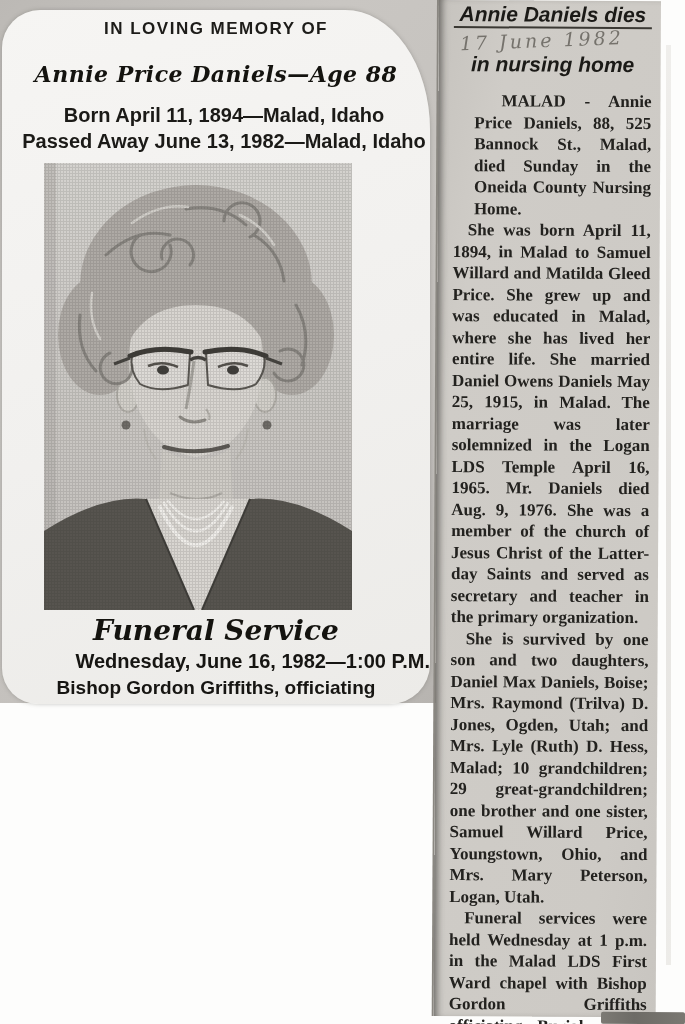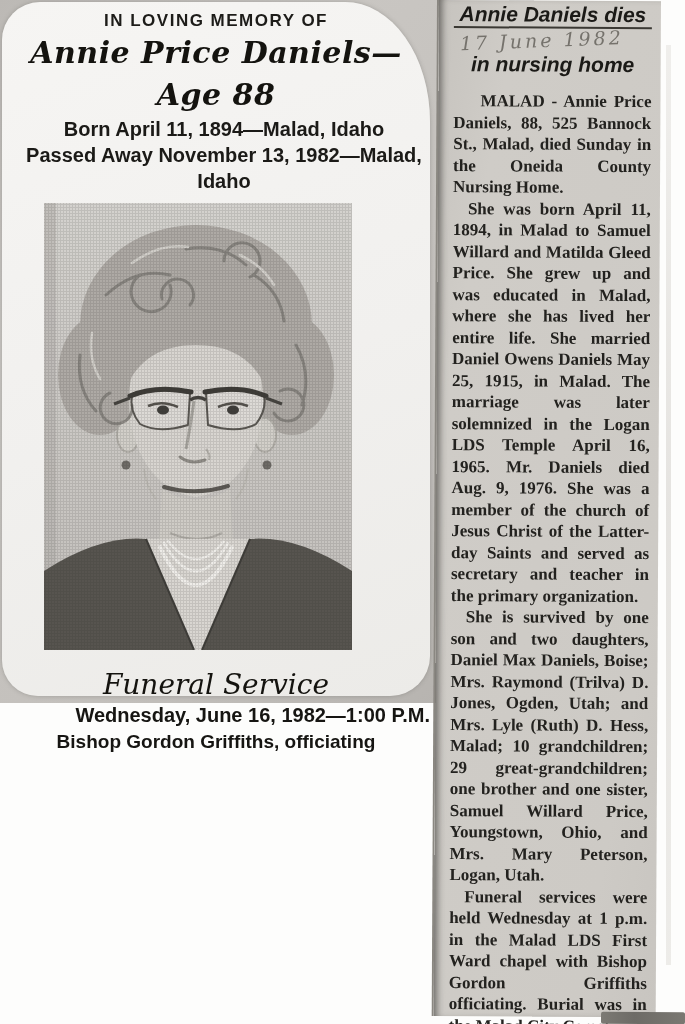--- a/index.html
+++ b/index.html
@@ -9,46 +9,46 @@
     font-family:"Liberation Sans",sans-serif;
     -webkit-font-smoothing:antialiased;
   }
   
   .scan-backdrop{
     position:absolute;left:0;top:0;width:438px;height:703px;
     background:linear-gradient(135deg,#bcb9b5 0%,#c9c6c2 30%,#c3c0bc 70%,#b7b4b0 100%);
   }
   
   .card{
-    position:absolute;left:2px;top:2px;width:428px;height:694px;
+    position:absolute;left:2px;top:10px;width:428px;height:694px;
     background:linear-gradient(160deg,#f6f5f3 0%,#f1f0ee 55%,#eceBe8 100%);
     border-radius:38px 85px 40px 36px / 38px 120px 40px 36px;
     box-shadow:0 0 4px rgba(90,88,84,.35);
     text-align:center;color:#161512;
   }
   .memory-header{
     padding-top:9px;font-size:17px;line-height:20px;letter-spacing:1.5px;
     font-weight:bold;color:#1d1c19;
   }
   .script{
     font-family:"DejaVu Serif",serif;font-style:italic;color:#14130f;
   }
-  .name-script{font-size:30px;line-height:42px;margin-top:1px;letter-spacing:.5px;font-weight:bold;}
+  .name-script{font-size:22px;line-height:56px;margin-top:7px;letter-spacing:.5px;font-weight:bold;}
   .born,.passed{font-size:20px;line-height:26px;font-weight:bold;color:#1b1a17;padding-left:16px;}
   .photo{
     position:relative;margin:9px 0 0 42px;width:308px;height:447px;
     background:#c9c6c2;overflow:hidden;
   }
   .photo svg{display:block;}
   .halftone{
     position:absolute;inset:0;pointer-events:none;
     background-image:radial-gradient(rgba(42,40,37,.12) 1px,transparent 1.15px);
     background-size:3px 3px;
   }
-  .funeral-script{font-size:28px;line-height:34px;margin-top:18px;font-weight:normal;}
+  .funeral-script{font-size:28px;line-height:34px;margin-top:4px;font-weight:bold;}
   .svc1{font-size:20px;line-height:27px;font-weight:bold;text-align:right;}
   .svc2,.svc3{font-size:19px;line-height:26px;font-weight:bold;}
   
   .clipping{
     position:absolute;left:437px;top:0;width:224px;height:1016px;
     background:linear-gradient(100deg,#c6c3be 0%,#cfccc7 20%,#cdcac5 80%,#c8c5c0 100%);
     box-shadow:inset 7px 0 7px -4px rgba(55,53,50,.65);
     border-left:2px solid #8a8781;
     padding:2px 9px 0 15px;box-sizing:border-box;
     transform:rotate(.3deg);transform-origin:top left;
@@ -64,42 +64,42 @@
     font-size:19px;line-height:24px;letter-spacing:3px;color:#75726c;
     transform:rotate(-2.5deg);margin:-1px 0 0 6px;text-align:left;
   }
   .headline-bottom{margin-top:1px;line-height:24px;}
   .obit-body{margin-top:14px;}
   .obit-body p{
     margin:0;font-family:"Liberation Serif",serif;font-weight:bold;
     font-size:17px;line-height:21.5px;text-align:justify;text-indent:15px;
     color:#23221f;
   }
-  .obit-body p.first{text-indent:27px;}
+  .obit-body p.first{text-indent:27px;margin-left:21px;}
   
   .bottom-smudge{
     position:absolute;left:601px;top:1012px;width:84px;height:12px;
     background:linear-gradient(90deg,#7c7a74,#6d6b66 40%,#7a7872);
     border-radius:2px;transform:rotate(.4deg);
   }
   .torn-edge{
     position:absolute;left:666px;top:45px;width:5px;height:920px;
     background:linear-gradient(#e4e2de,#d2cfca 50%,#e0ded9);opacity:.55;
   }
 </style>
 </head>
 <body>
 
 <div class="scan-backdrop"></div>
 
 <div class="card">
   <div class="memory-header">IN LOVING MEMORY OF</div>
   <div class="script name-script">Annie Price Daniels—Age 88</div>
   <div class="born">Born April 11, 1894—Malad, Idaho</div>
-  <div class="passed">Passed Away November 13, 1982—Malad, Idaho</div>
+  <div class="passed">Passed Away June 13, 1982—Malad, Idaho</div>
 
   <div class="photo">
     <svg width="308" height="447" viewBox="0 0 308 447">
       <defs>
         <linearGradient id="bgG" x1="0" y1="0" x2="0" y2="1">
           <stop offset="0" stop-color="#d4d2ce"></stop>
           <stop offset="0.6" stop-color="#c9c6c2"></stop>
           <stop offset="1" stop-color="#c2bfbb"></stop>
         </linearGradient>
       </defs>

